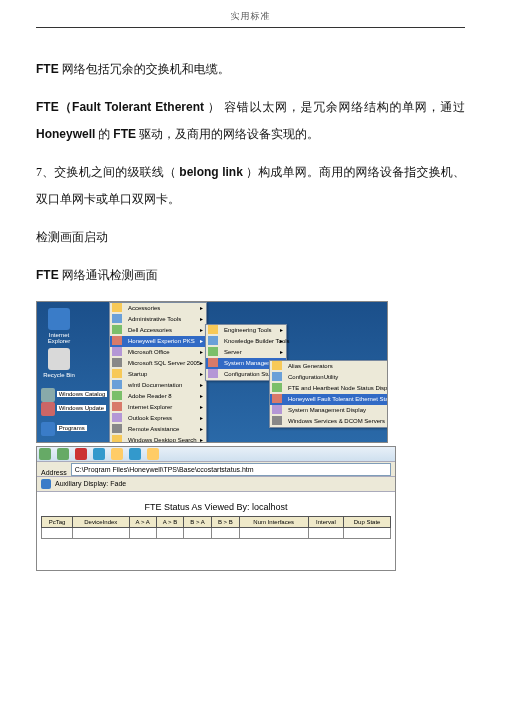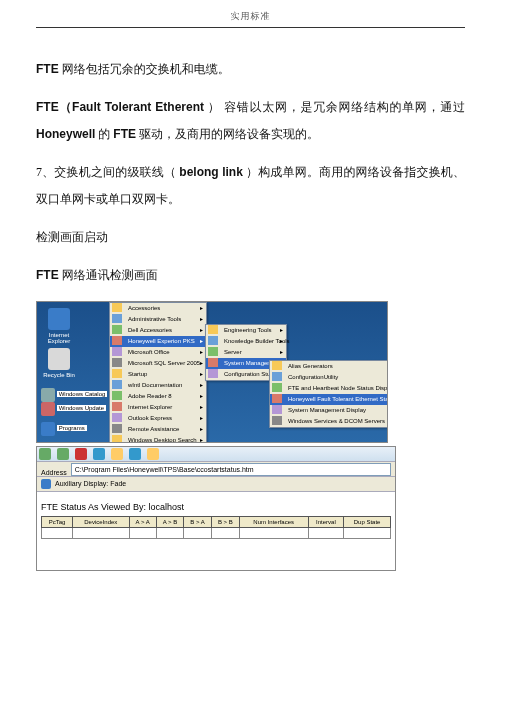--- a/index.html
+++ b/index.html
@@ -107,21 +107,21 @@
     padding:0 3px; background:#fff;
   }
   .aux-row {
     height:14px; padding:0 4px; display:flex; align-items:center;
     border-bottom:1px solid #aab; background:#ece9d8;
   }
   .web-area {
     background:#fff; height:70px; padding:4px;
   }
   .fte-title {
-    font-size:9px; color:#000; padding:6px 0 4px 0;
+    font-size:9px; text-align:center; color:#000; padding:6px 0 4px 0;
   }
   .fte-table {
     border-collapse:collapse; width:100%; font-size:6px;
   }
   .fte-table th {
     border:1px solid #555; background:#efe9c9; padding:2px 1px;
     font-weight:normal; color:#000;
   }
   .fte-table td { border:1px solid #888; height:8px; }
 </style>

